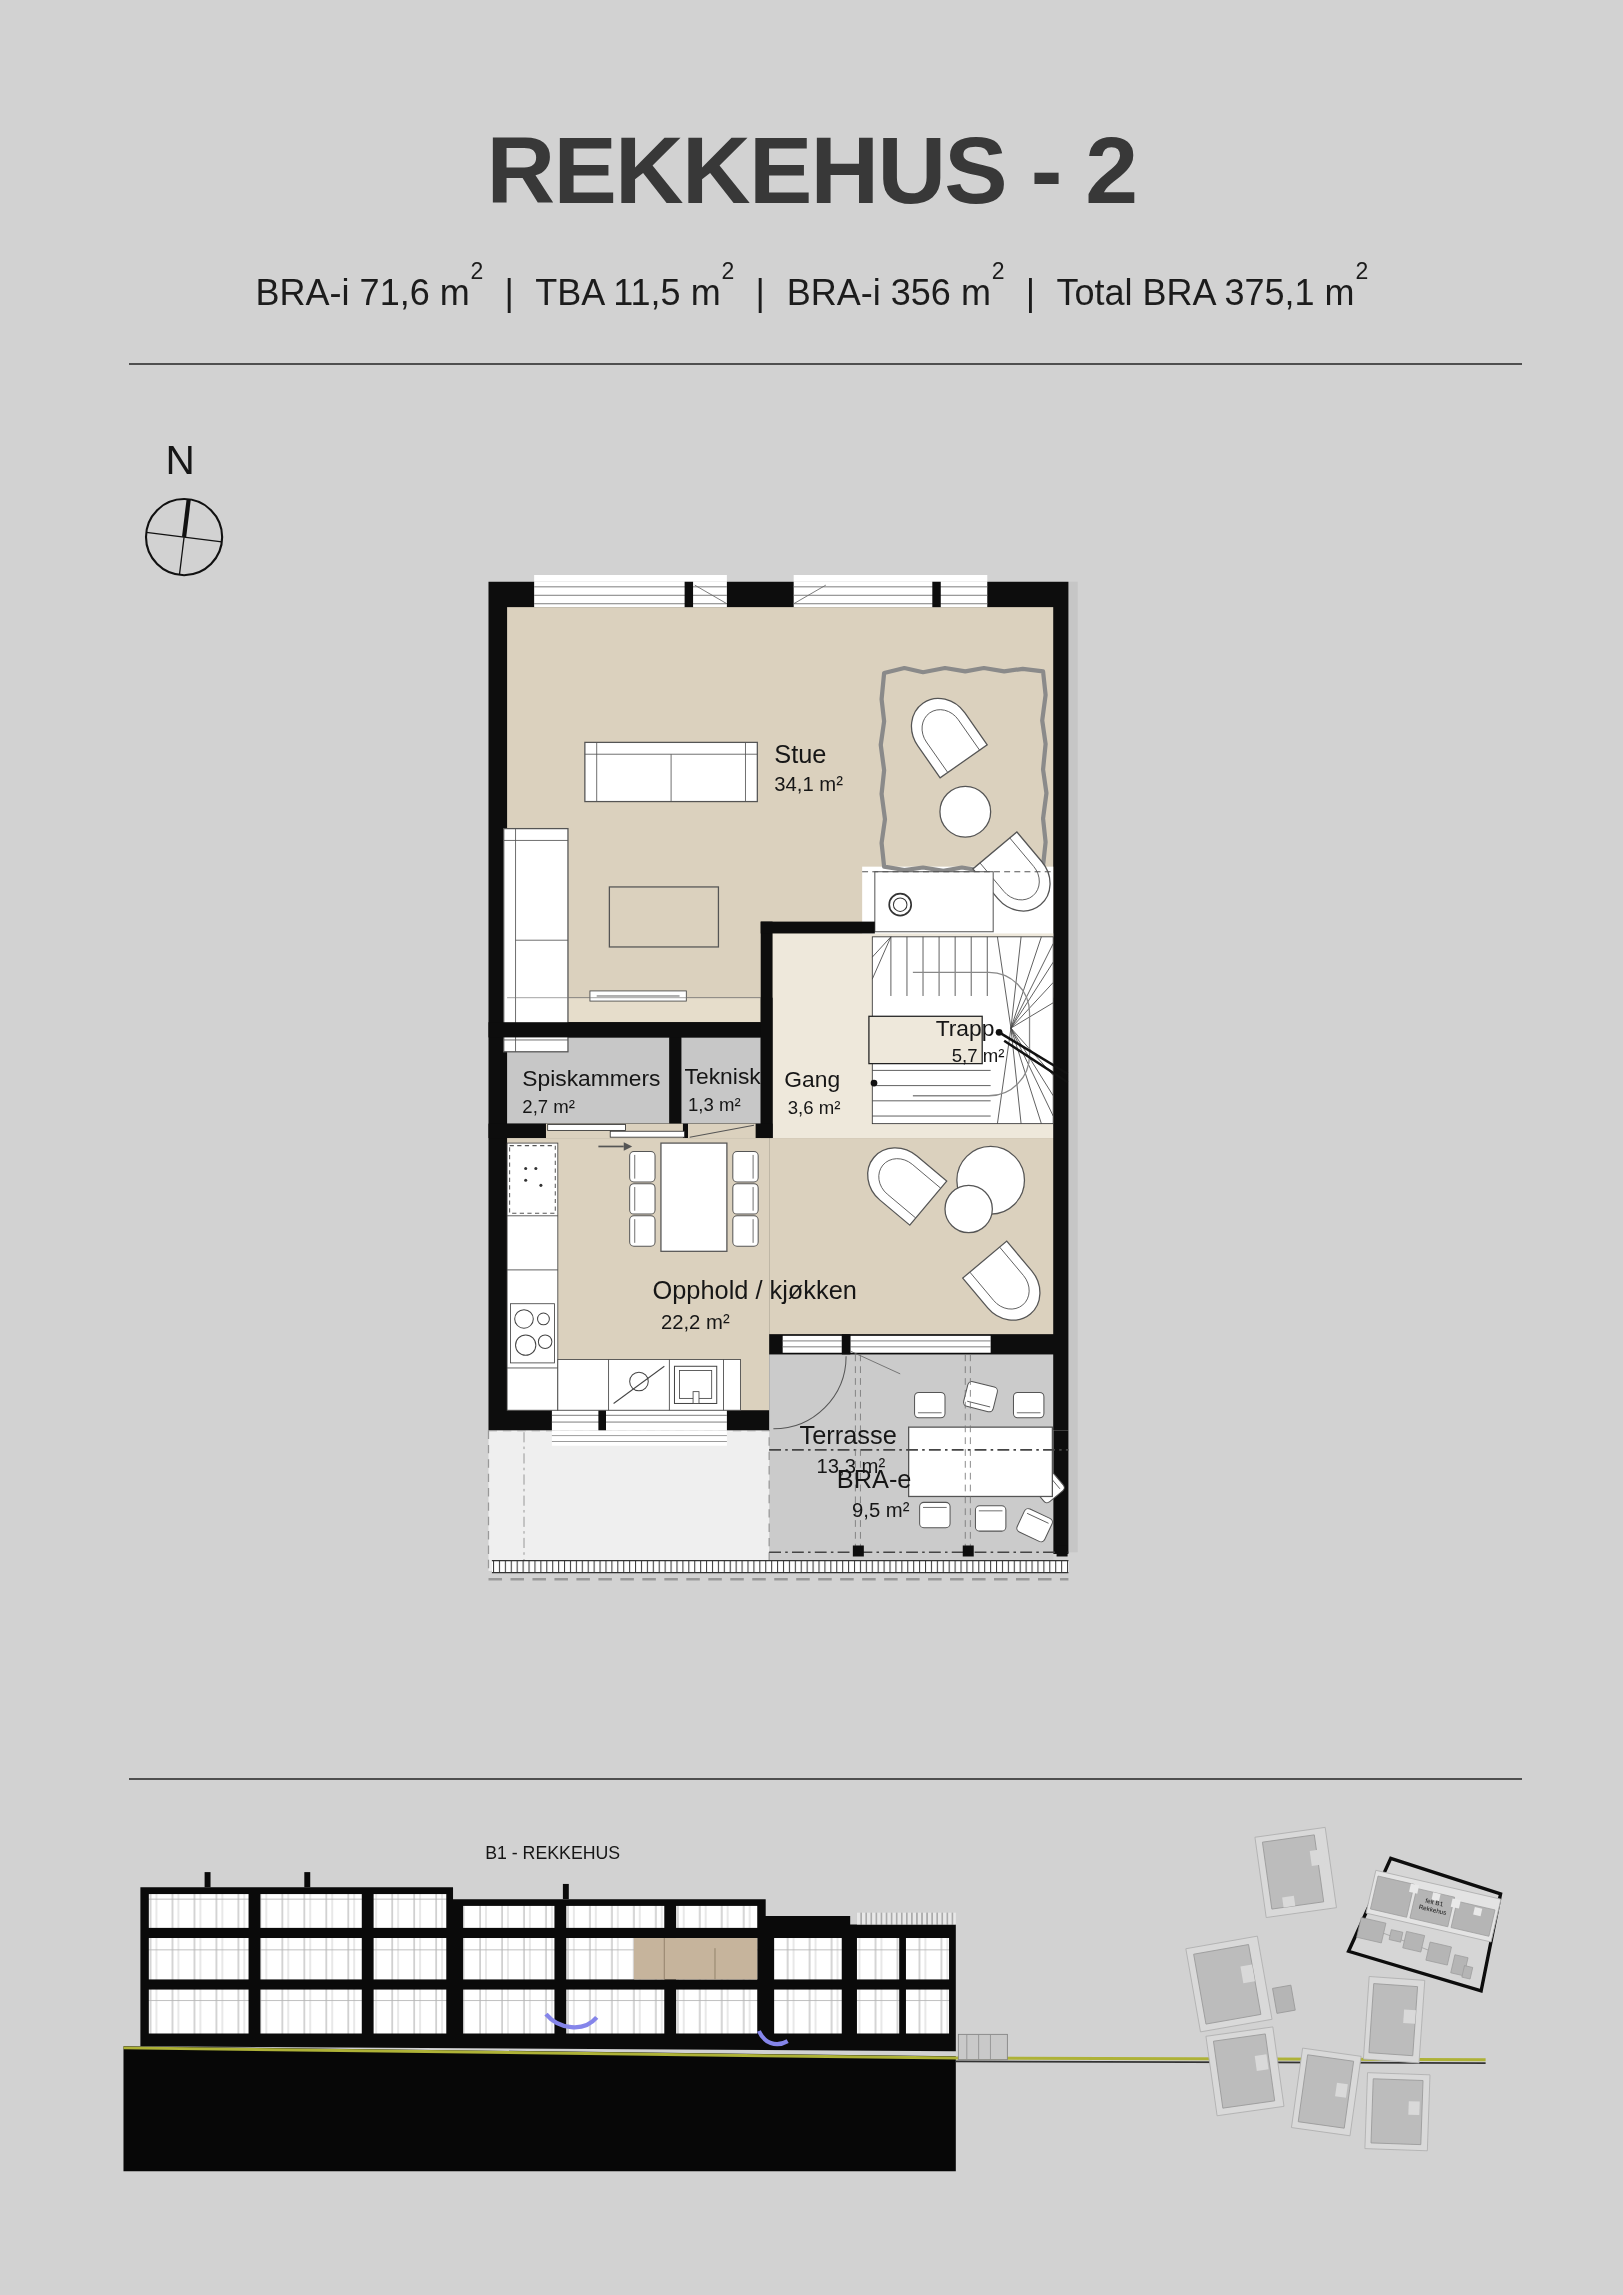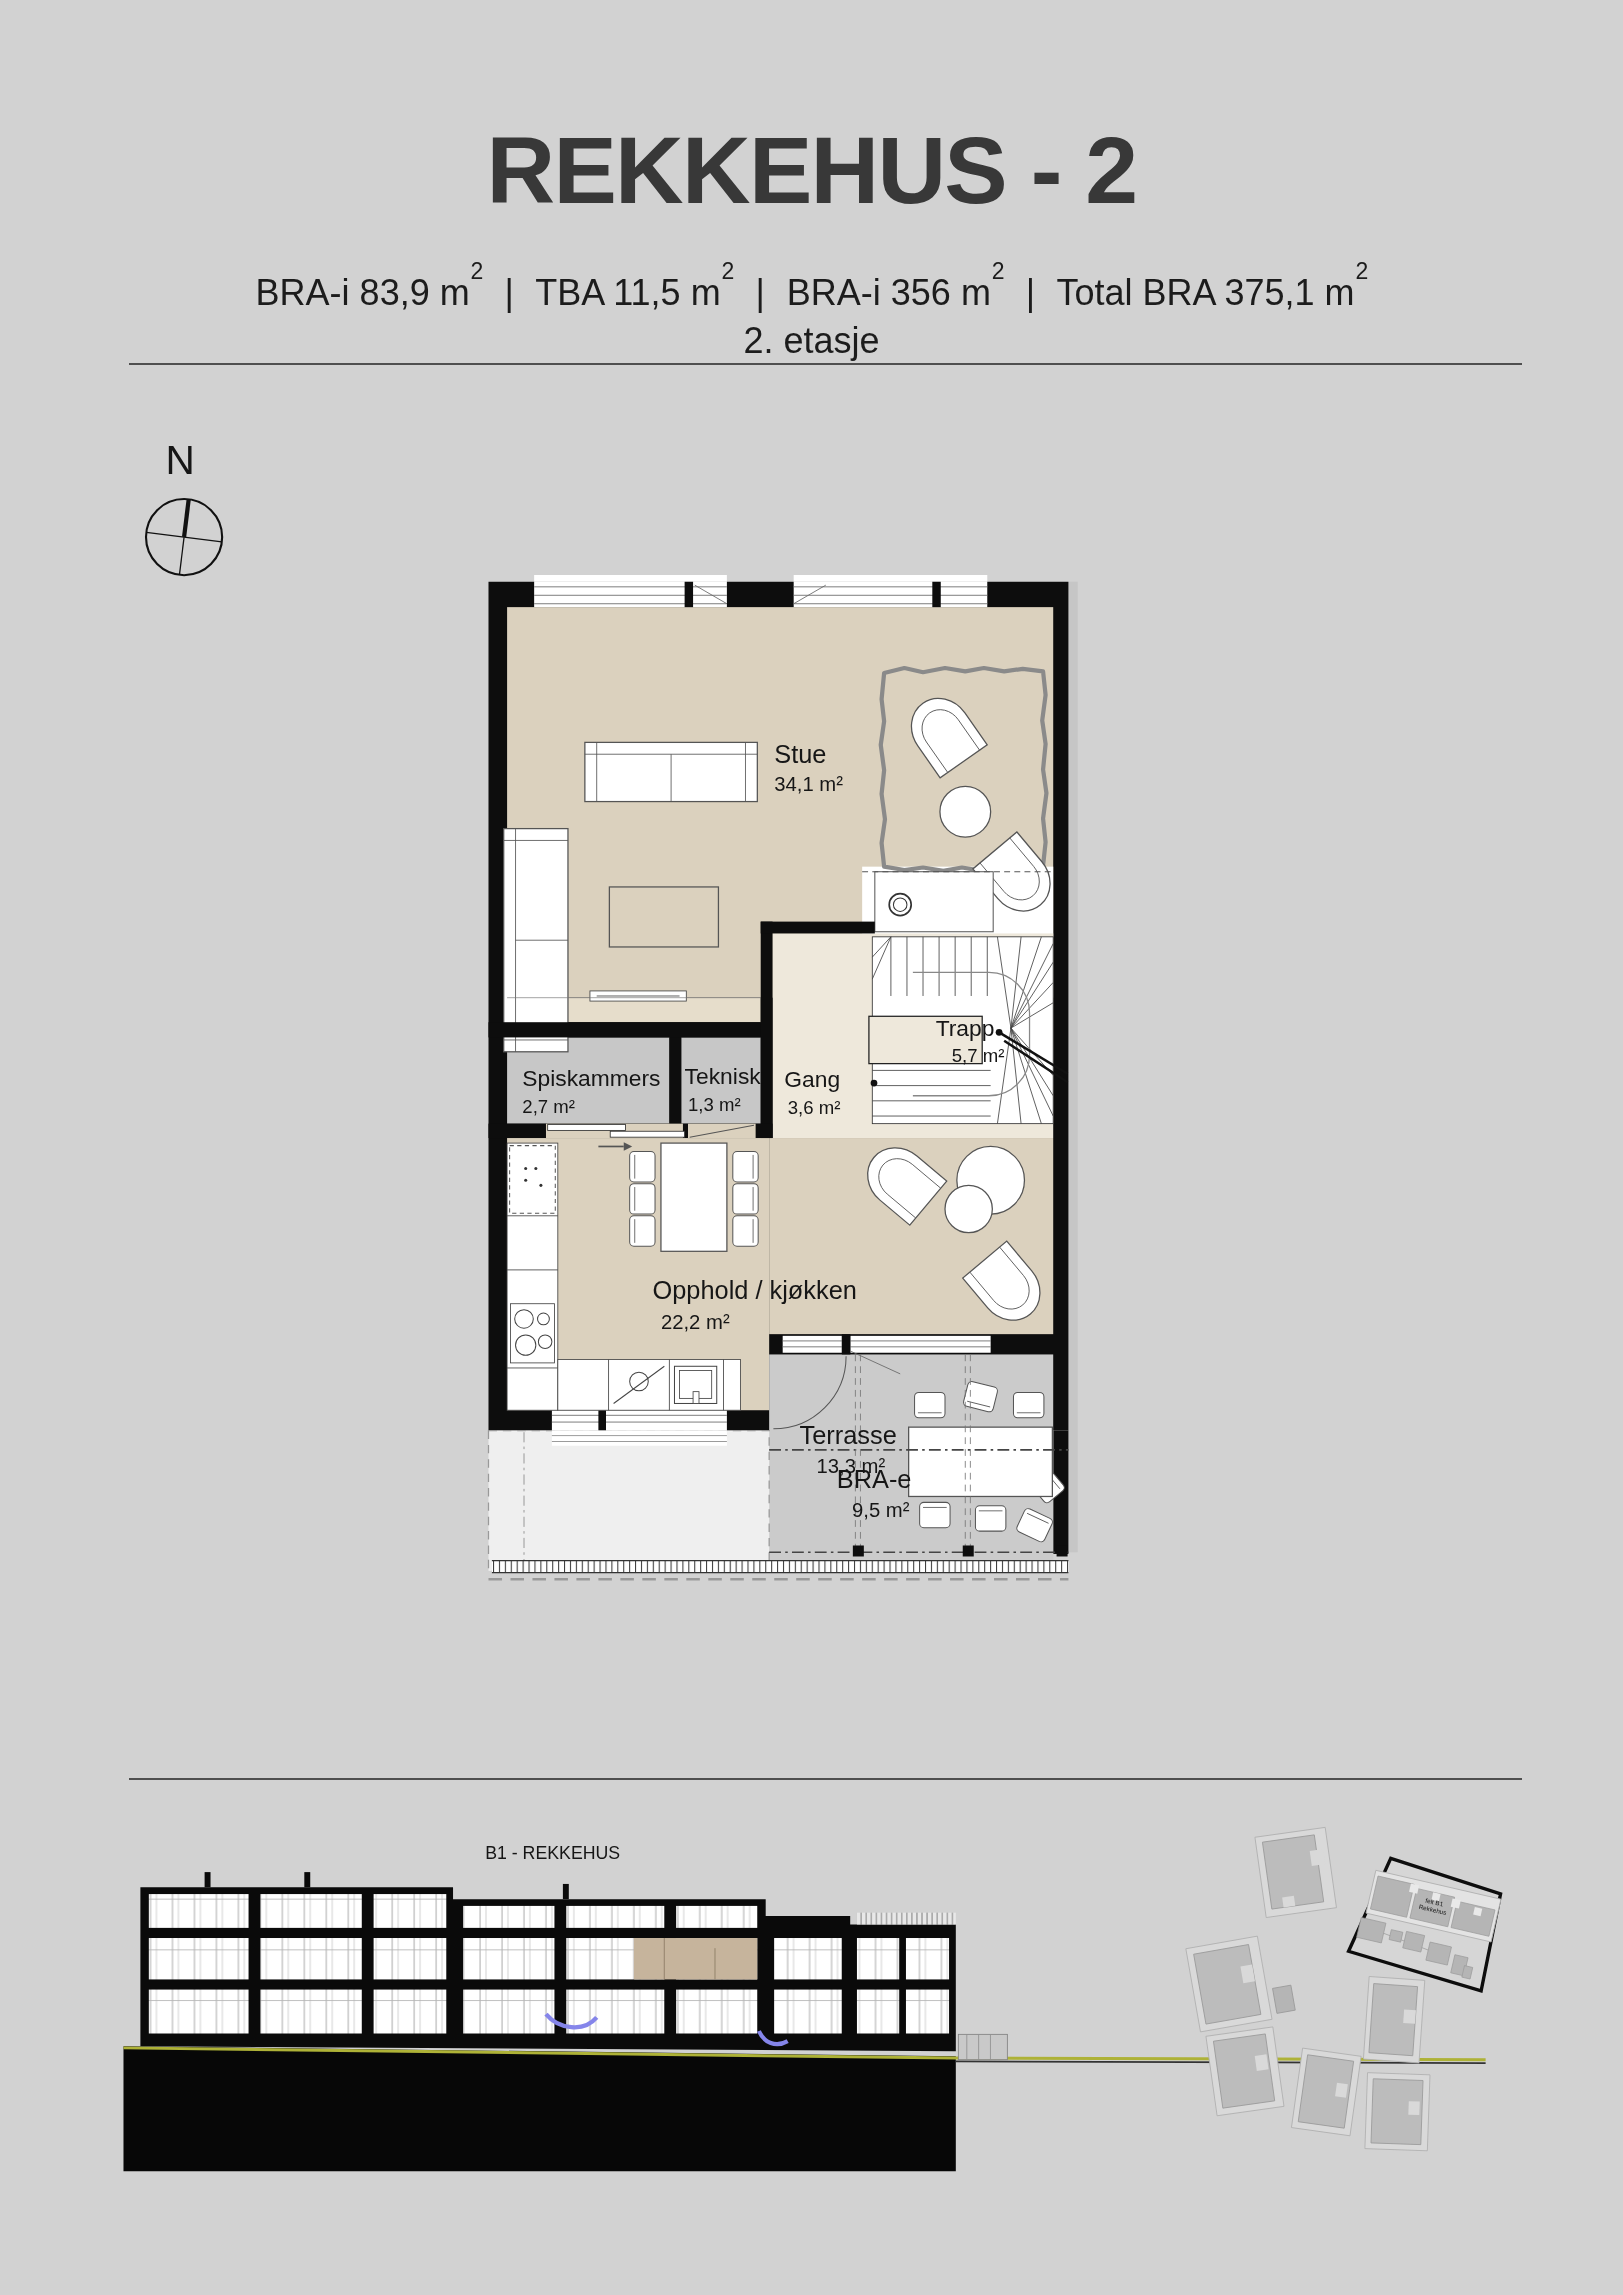--- a/index.html
+++ b/index.html
@@ -21,30 +21,29 @@
   .roomarea.big{font-size:24px;}
 </style>
 </head>
 <body>
 
 <div class="page">
 
   <div class="abs title">REKKEHUS - 2</div>
 
   <div class="abs subtitle">
-    <span><span>BRA-i 83,9 m</span><sup>2</sup></span>
+    <span><span>BRA-i 71,6 m</span><sup>2</sup></span>
     <span class="pipe">|</span>
     <span><span>TBA 11,5 m</span><sup>2</sup></span>
     <span class="pipe">|</span>
     <span><span>BRA-i 356 m</span><sup>2</sup></span>
     <span class="pipe">|</span>
     <span><span>Total BRA 375,1 m</span><sup>2</sup></span>
   </div>
 
-  <div class="abs floorlbl">2. etasje</div>
   <div class="abs rule" style="top:363px;"></div>
 
   <svg class="abs" style="left:135px;top:427px;" width="110" height="161" viewBox="0 0 130 190">
     <text x="36" y="55" font-size="48" fill="#111">N</text>
     <g>
       <circle cx="58" cy="130" r="45" fill="none" stroke="#111" stroke-width="2.5"></circle>
       <g transform="rotate(7 58 130)">
         <line x1="58" y1="85" x2="58" y2="130" stroke="#111" stroke-width="5"></line>
         <line x1="58" y1="130" x2="58" y2="175" stroke="#111" stroke-width="1.5"></line>
         <line x1="13" y1="130" x2="103" y2="130" stroke="#111" stroke-width="1.5"></line>

